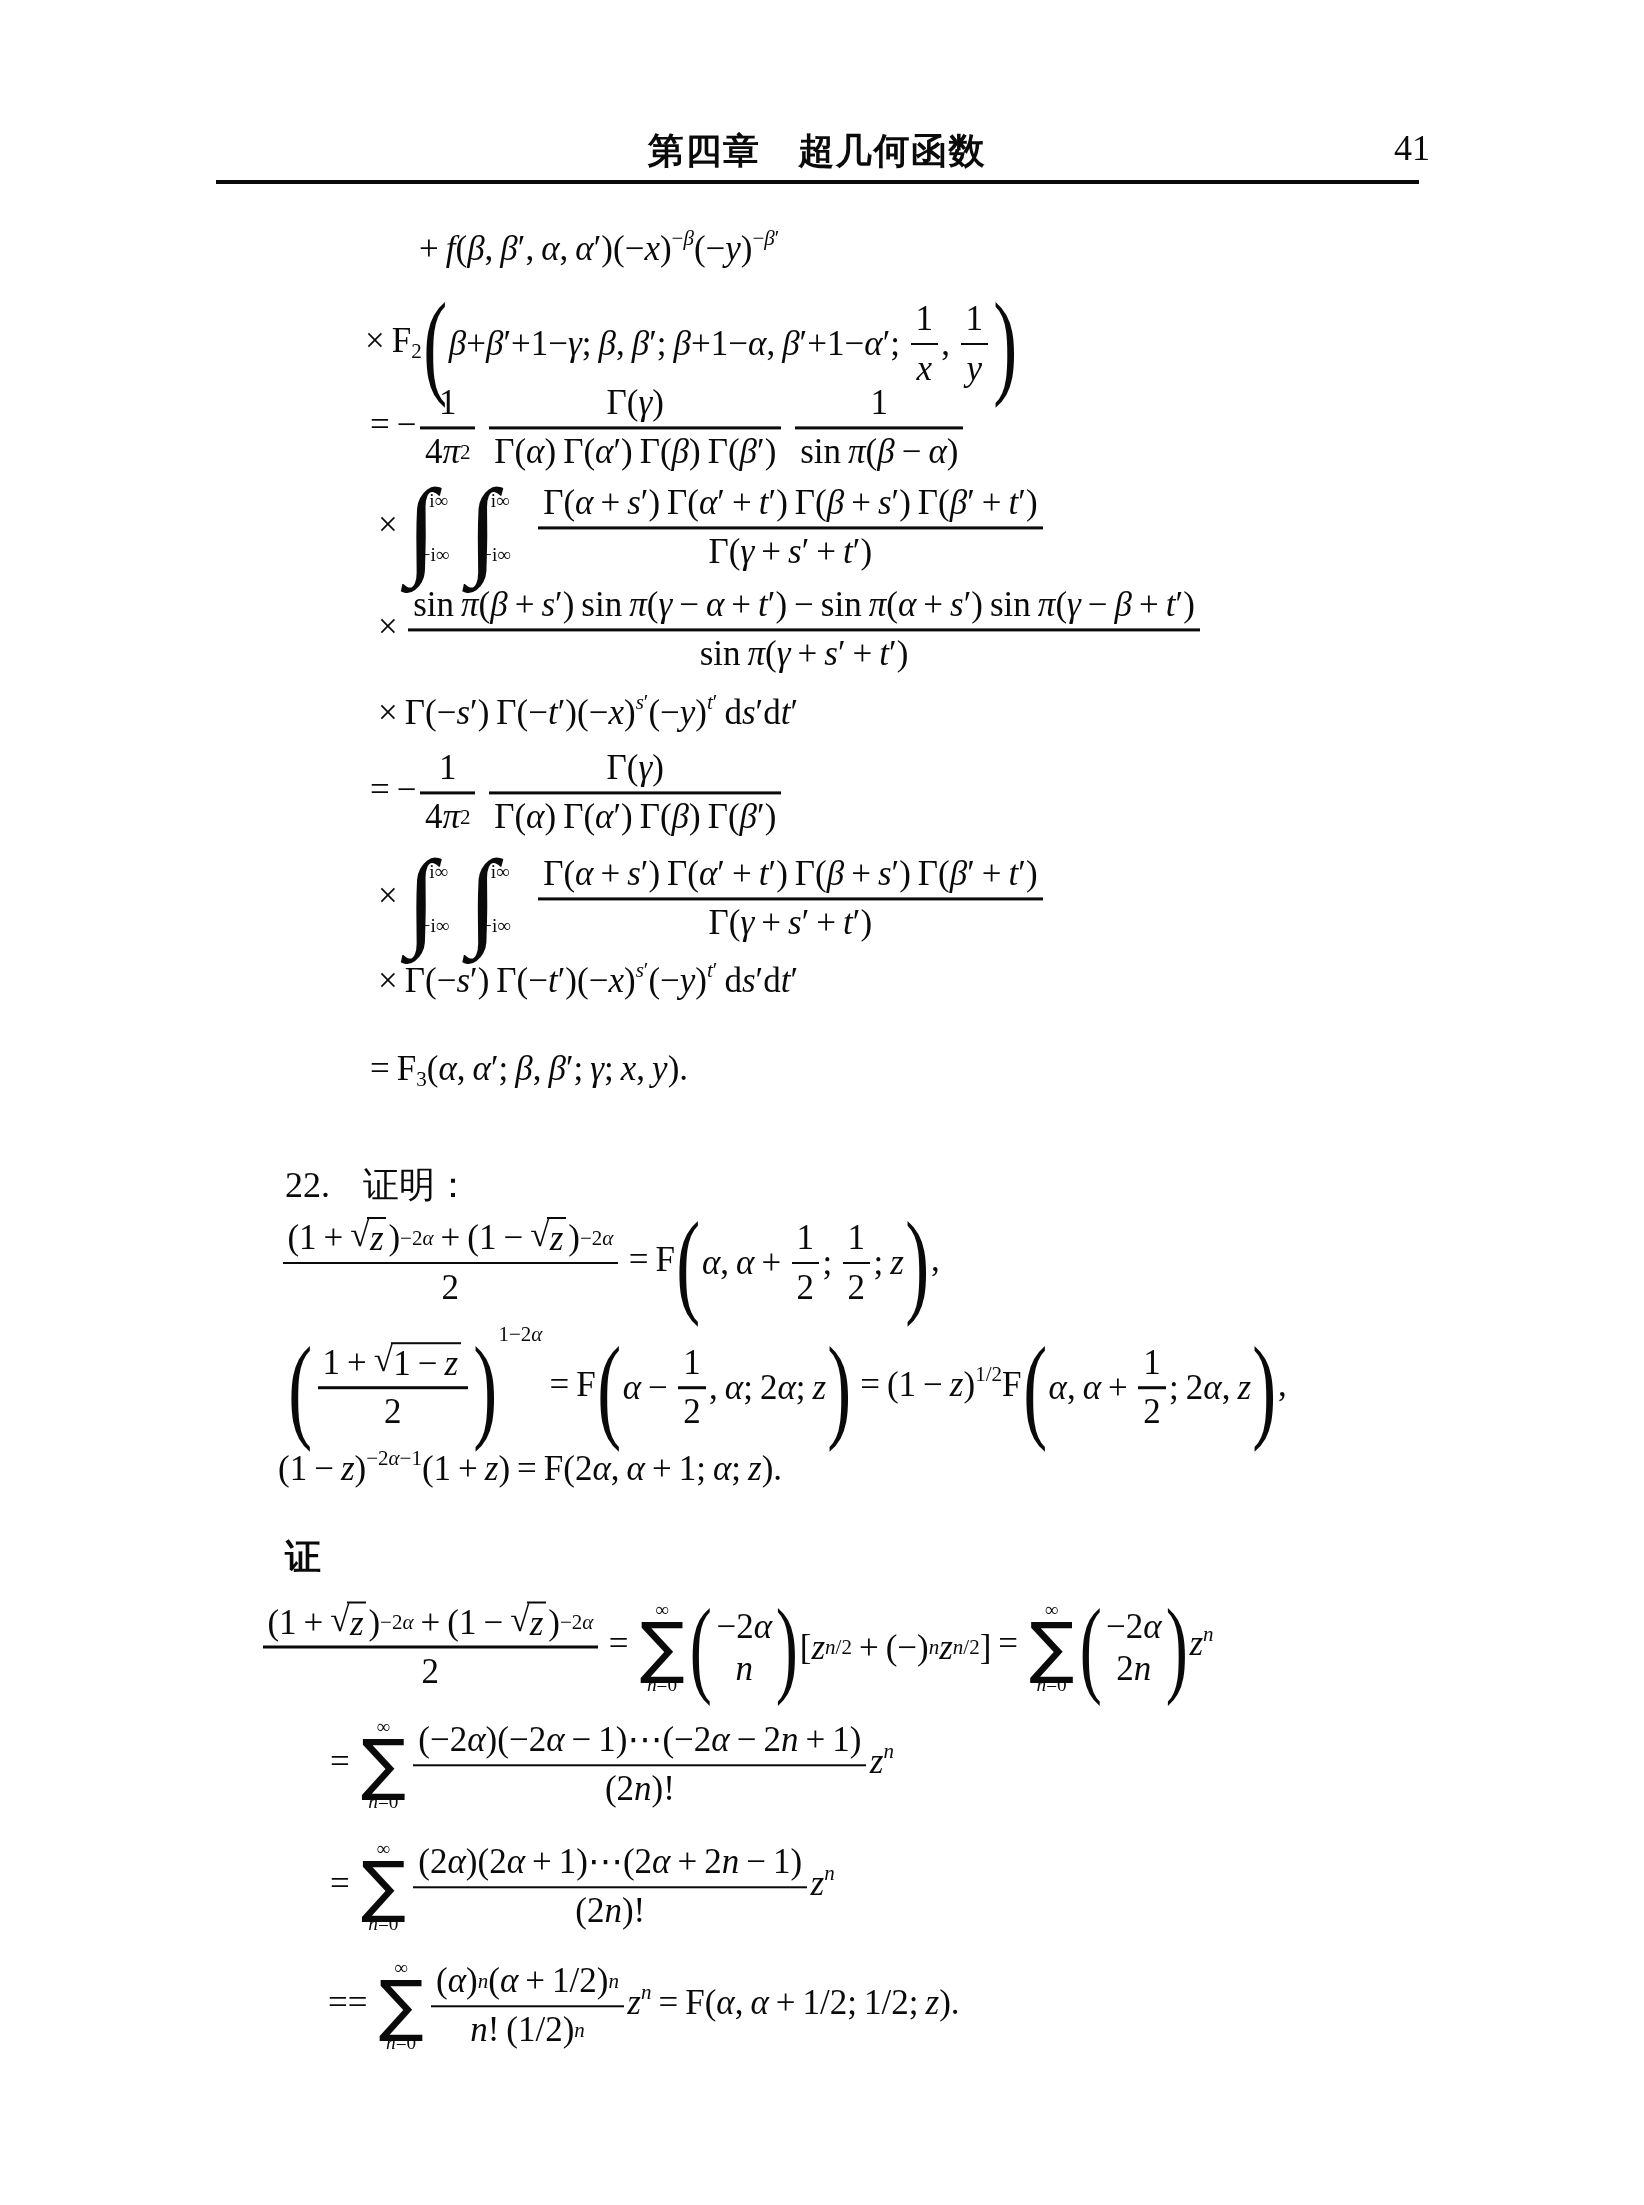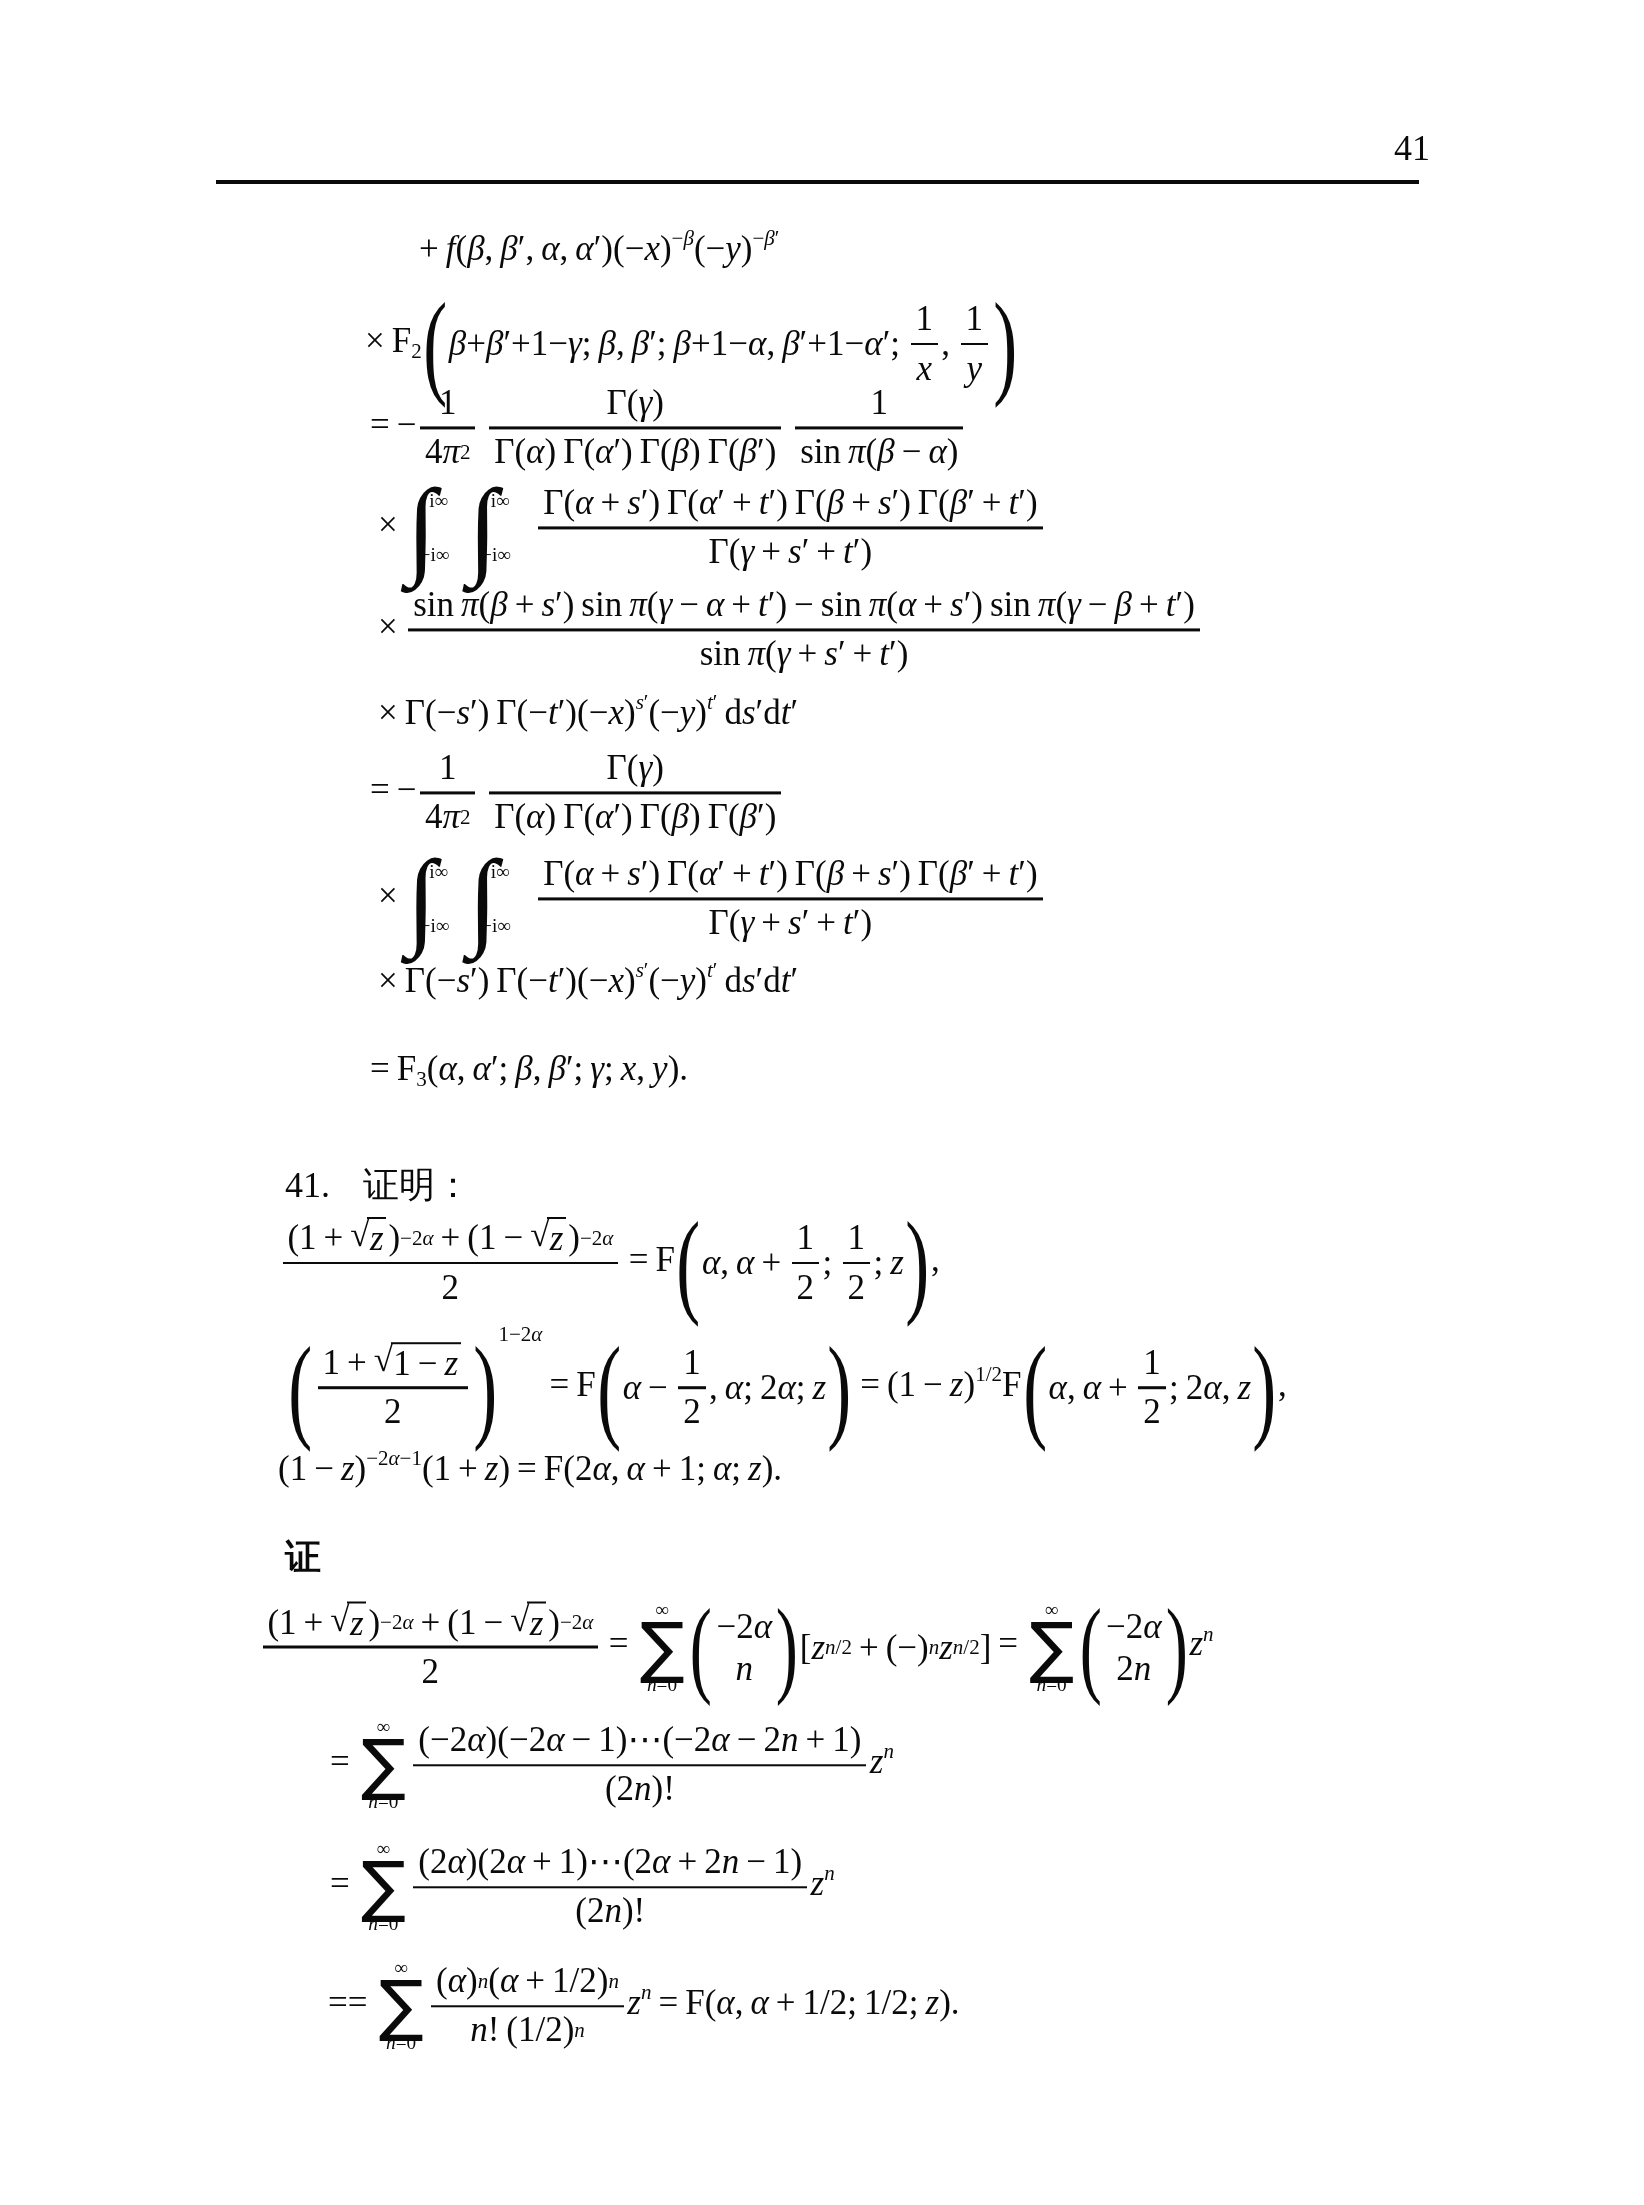--- a/index.html
+++ b/index.html
@@ -64,20 +64,21 @@
   .pinner{display:inline-flex;align-items:center;}
   .vcol{display:inline-flex;flex-direction:column;align-items:center;line-height:1.2;padding:0 .08em;}
   .vrow{display:inline-flex;}
   .delim{display:inline-flex;align-items:center;line-height:1;font-family:"Liberation Serif",serif;}
   .delim-big{transform:scaleX(.62);margin:0 -.05em;}
 </style>
 </head>
 <body>
 
 <div class="page">
+  <div class="header-title">第四章　超几何函数</div>
   <div class="page-number">41</div>
   <div class="header-rule"></div>
 
   <div class="eq" id="eq-a1">
       <span class="math-root"><span class="mchar">+</span><span class="msp"></span><span class="mchar it">f</span><span class="mchar">(</span><span class="mchar it">β</span><span class="mchar">,</span><span class="msp"></span><span class="mchar it">β</span><span class="mchar">′</span><span class="mchar">,</span><span class="msp"></span><span class="mchar it">α</span><span class="mchar">,</span><span class="msp"></span><span class="mchar it">α</span><span class="mchar">′</span><span class="mchar">)</span><span class="mchar">(</span><span class="mchar">−</span><span class="mchar it">x</span><span class="mchar">)</span><span class="mrow sup"><span class="mchar">−</span><span class="mchar it">β</span></span><span class="mchar">(</span><span class="mchar">−</span><span class="mchar it">y</span><span class="mchar">)</span><span class="mrow sup"><span class="mchar">−</span><span class="mchar it">β</span><span class="mchar">′</span></span></span>
     </div>
   <div class="eq" id="eq-a2">
       <span class="math-root"><span class="mchar">×</span><span class="msp"></span><span class="mchar">F</span><span class="mrow sub"><span class="mchar">2</span></span><span class="pgroup">
           <span class="delim delim-big" style="font-size: 116px;">(</span>
           <span class="mrow pinner">
@@ -481,21 +482,21 @@
         </span></span>
     </div>
   <div class="eq" id="eq-a9">
       <span class="math-root"><span class="mchar">×</span><span class="msp"></span><span class="mchar">Γ</span><span class="mchar">(</span><span class="mchar">−</span><span class="mchar it">s</span><span class="mchar">′</span><span class="mchar">)</span><span class="msp"></span><span class="mchar">Γ</span><span class="mchar">(</span><span class="mchar">−</span><span class="mchar it">t</span><span class="mchar">′</span><span class="mchar">)</span><span class="mchar">(</span><span class="mchar">−</span><span class="mchar it">x</span><span class="mchar">)</span><span class="mrow sup"><span class="mchar it">s</span><span class="mchar">′</span></span><span class="mchar">(</span><span class="mchar">−</span><span class="mchar it">y</span><span class="mchar">)</span><span class="mrow sup"><span class="mchar it">t</span><span class="mchar">′</span></span><span class="msp"></span><span class="mrow"><span class="mchar">d</span></span><span class="mchar it">s</span><span class="mchar">′</span><span class="mrow"><span class="mchar">d</span></span><span class="mchar it">t</span><span class="mchar">′</span></span>
     </div>
   <div class="eq" id="eq-a10">
       <span class="math-root"><span class="mchar">=</span><span class="msp"></span><span class="mchar">F</span><span class="mrow sub"><span class="mchar">3</span></span><span class="mchar">(</span><span class="mchar it">α</span><span class="mchar">,</span><span class="msp"></span><span class="mchar it">α</span><span class="mchar">′</span><span class="mchar">;</span><span class="msp"></span><span class="mchar it">β</span><span class="mchar">,</span><span class="msp"></span><span class="mchar it">β</span><span class="mchar">′</span><span class="mchar">;</span><span class="msp"></span><span class="mchar it">γ</span><span class="mchar">;</span><span class="msp"></span><span class="mchar it">x</span><span class="mchar">,</span><span class="msp"></span><span class="mchar it">y</span><span class="mchar">)</span><span class="mchar">.</span></span>
     </div>
 
   <div class="inline-head" id="p22-head">
-    <span>41.</span>
+    <span>22.</span>
     <span>证明：</span>
   </div>
 
   <div class="eq" id="eq-b1">
       <span class="math-root"><span class="frac">
           <span class="mrow num">
             <span class="mchar">(</span>
             <span class="mchar">1</span>
             <span class="msp"></span>
             <span class="mchar">+</span>

